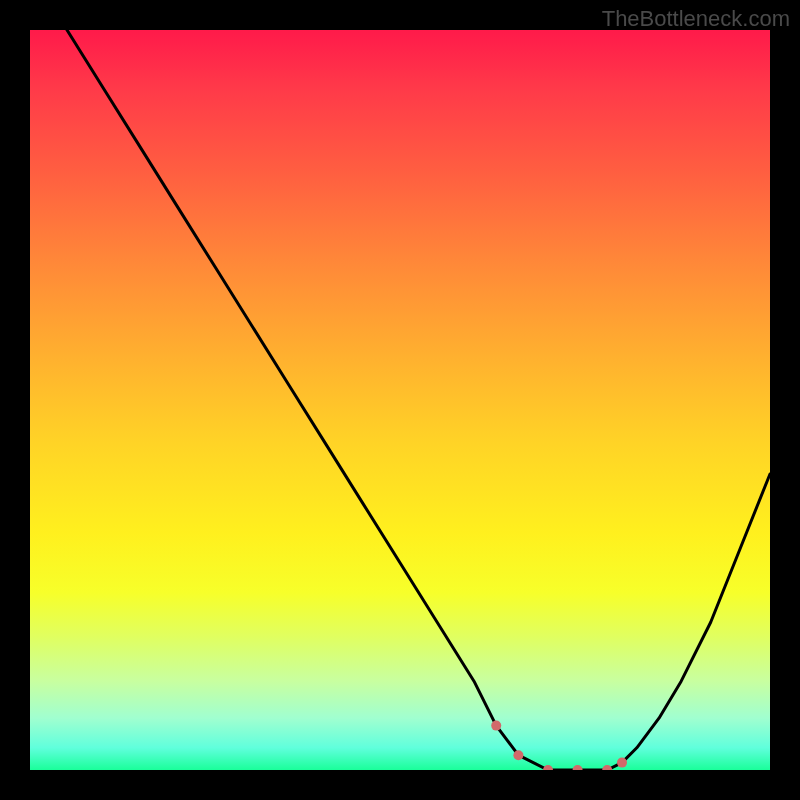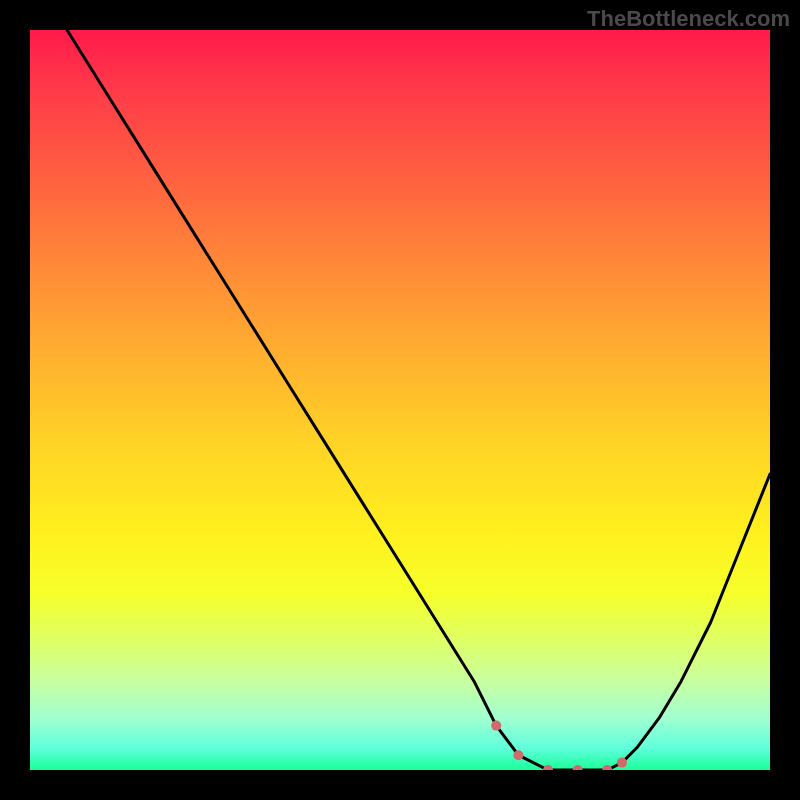--- a/index.html
+++ b/index.html
@@ -10,21 +10,21 @@
     position: relative;
     font-family: Arial, sans-serif;
     overflow: hidden;
   }
   .watermark {
     position: absolute;
     top: 6px;
     right: 10px;
     color: #4a4a4a;
     font-size: 22px;
-    font-weight: bold;
+    font-weight: normal;
     z-index: 10;
   }
   .plot-area {
     position: absolute;
     left: 30px;
     top: 30px;
     width: 740px;
     height: 740px;
     background: linear-gradient(to bottom,
       #ff1a4a 0%,

